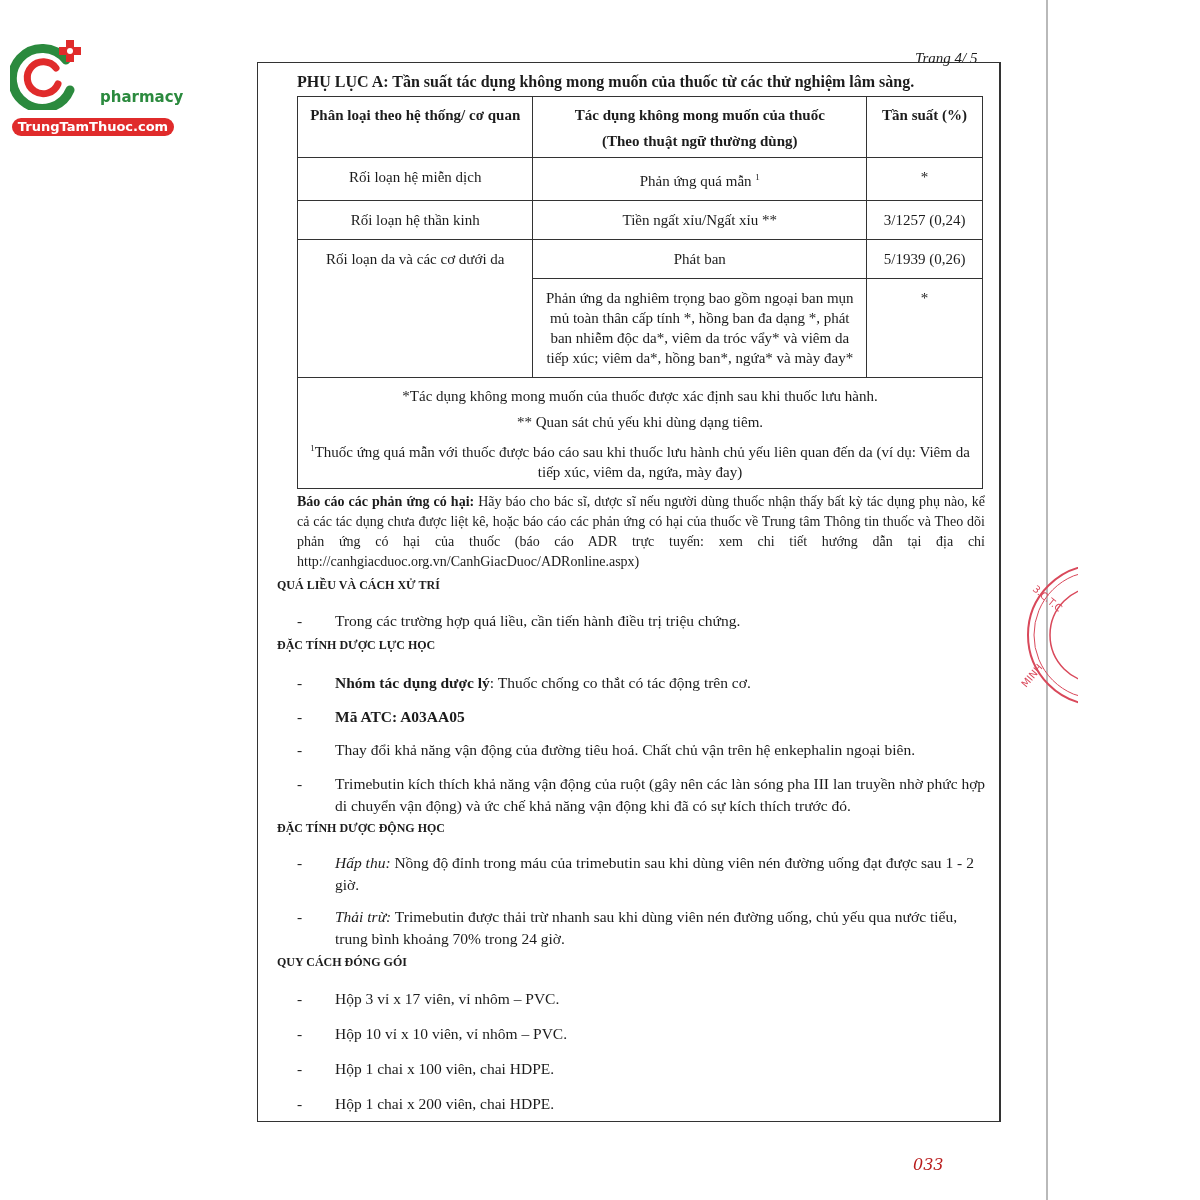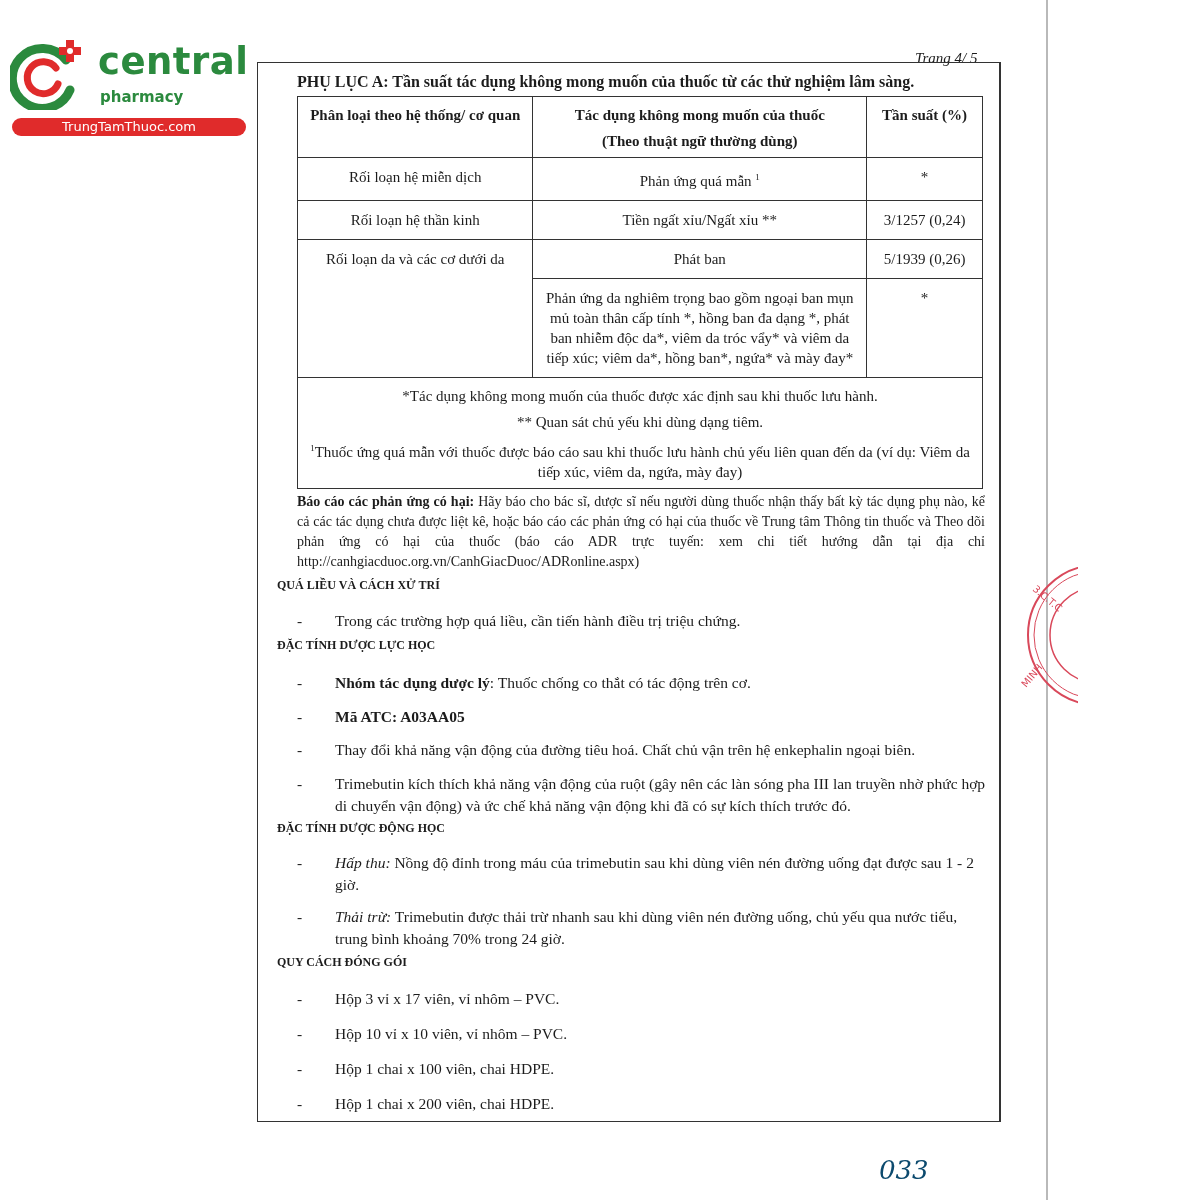--- a/index.html
+++ b/index.html
@@ -1,57 +1,56 @@
 <!DOCTYPE html>
 <html><head>
 <meta charset="utf-8">
 <style>
   html, body { margin:0; padding:0; }
   body { width:1200px; height:1200px; background:#ffffff; position:relative; overflow:hidden;
          font-family:"Liberation Serif", serif; color:#1c1c1c; }
   .logo { position:absolute; left:10px; top:38px; width:202px; height:100px; }
   .logo-name { position:absolute; left:88px; top:2px; font-family:"DejaVu Sans", sans-serif; font-size:37px; font-weight:bold; color:#2b8a3e; letter-spacing:0.5px; }
   .logo-sub { position:absolute; left:90px; top:50px; font-family:"DejaVu Sans", sans-serif; font-size:15px; font-weight:bold; color:#2b8a3e; }
-  .logo-pill { position:absolute; left:2px; top:80px; width:234px; height:18px; border-radius:9px; background:#e02b2b; color:#fff;
-               font-family:"DejaVu Sans", sans-serif; font-size:13px; font-weight:normal; text-align:center; line-height:18px; }
+  .logo-pill { position:absolute; left:2px; top:80px; width:162px; height:18px; border-radius:9px; background:#e02b2b; color:#fff;
+               font-family:"DejaVu Sans", sans-serif; font-size:13px; font-weight:bold; text-align:center; line-height:18px; }
   .page-edge { position:absolute; left:1046px; top:0; width:2px; height:1200px; background:#b9b9b9; }
   .page-num { position:absolute; left:915px; top:50px; font-size:15px;font-style:italic; }
   .frame { position:absolute; left:257px; top:62px; width:741px; height:1058px; border:1.5px solid #333; border-right-width:2px; }
   .appendix-title { position:absolute; left:297px; top:73px; font-size:16px; font-weight:bold; }
   table.adr { position:absolute; left:297px; top:96px; width:686px; border-collapse:collapse; font-size:15px; }
   table.adr td, table.adr th { border:1.3px solid #333; vertical-align:top; padding:9px 8px; text-align:center; }
   table.adr th { font-weight:bold; line-height:26px; padding-top:5px; padding-bottom:3px; }
   .c1 { width:222px; } .c2 { width:322px; } .c3 { width:100px; }
   table.adr td { line-height:20px; }
   .just { text-align:justify; }
   .foot-cell p { margin:0 0 6px 0; line-height:20px; }
   .foot-cell { padding-top:8px !important; padding-bottom:6px !important; }
   .body { position:absolute; left:277px; width:710px; font-size:14px; line-height:20px; }
   .report { left:297px; top:492px; width:688px; text-align:justify; }
   .h { position:absolute; left:277px; font-size:12px; font-weight:bold; }
   .li { position:absolute; left:297px; width:690px; font-size:15.5px; line-height:22px; }
   .li .dash { position:absolute; left:0; top:0; }
   .li .txt { display:block; margin-left:38px; }
   .stamp { position:absolute; left:1018px; top:560px; width:60px; height:150px; overflow:hidden; }
-  .handnum { position:absolute; left:879px; top:1155px; font-family:"DejaVu Serif", serif; font-size:26px; font-style:italic; color:#0c4a6e; }
+  .handnum { position:absolute; left:913px; top:1155px; font-family:"DejaVu Serif", serif; font-size:16px; font-style:italic; color:#b91c1c; }
   b { font-weight:bold; } i { font-style:italic; }
   sup { font-size:9px; }
 </style>
 </head>
 <body>
 
 <div class="logo">
   <svg width="80" height="72" viewBox="0 0 80 72" style="position:absolute;left:0;top:0;">
     <path d="M56 22 A30 30 0 1 0 60 52" fill="none" stroke="#2b8a3e" stroke-width="9" stroke-linecap="round"></path>
     <path d="M46 30 A16 16 0 1 0 48 46" fill="none" stroke="#e02b2b" stroke-width="7" stroke-linecap="round"></path>
     <rect x="56" y="2" width="8" height="22" fill="#e02b2b"></rect>
     <rect x="49" y="9" width="22" height="8" fill="#e02b2b"></rect>
     <circle cx="60" cy="13" r="3" fill="#fff"></circle>
   </svg>
-  <div class="logo-name">central</div>
   <div class="logo-sub">pharmacy</div>
   <div class="logo-pill">TrungTamThuoc.com</div>
 </div>
 
 <div class="page-edge"></div>
 <div class="page-num">Trang  4/ 5</div>
 
 <div class="frame"></div>
 
 <div class="appendix-title">PHỤ LỤC A: Tần suất tác dụng không mong muốn của thuốc từ các thử nghiệm lâm sàng.</div>

